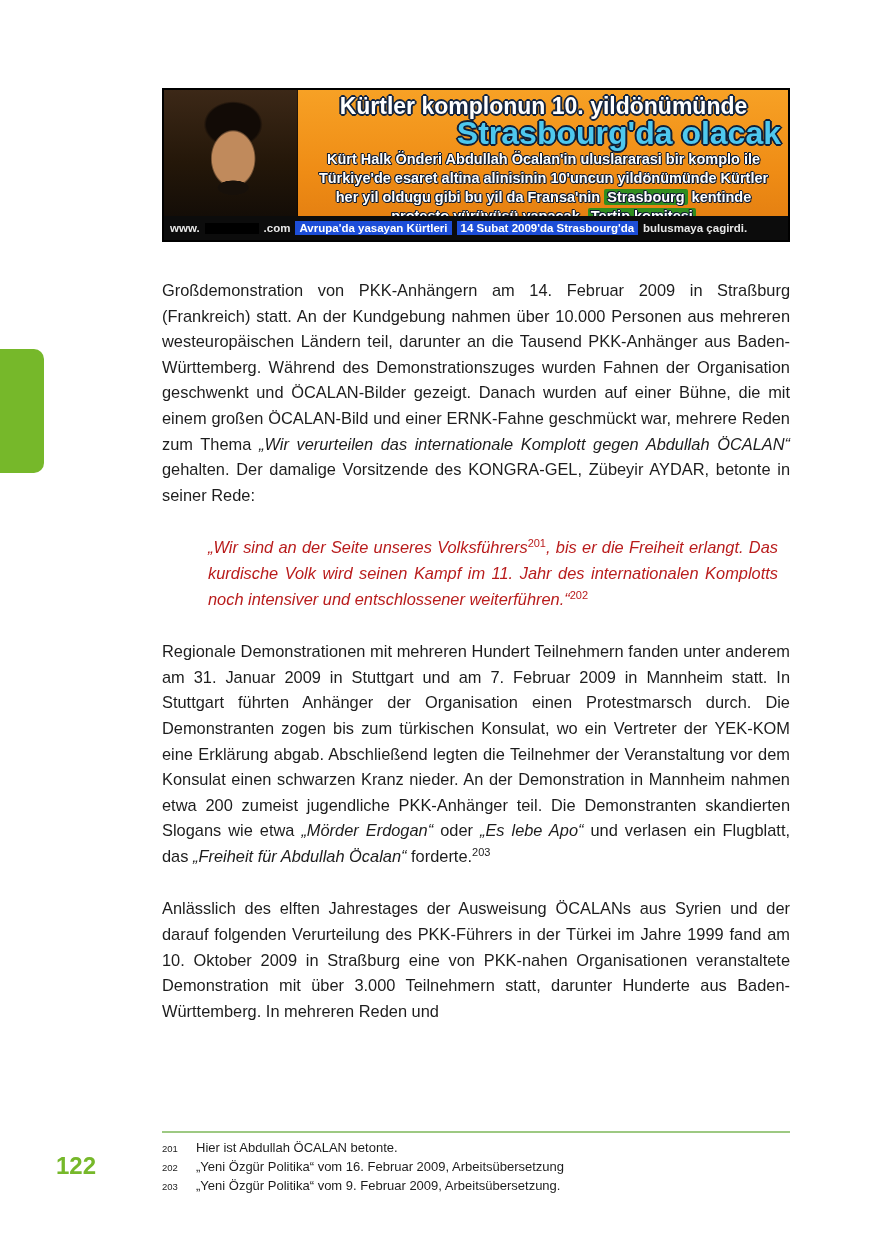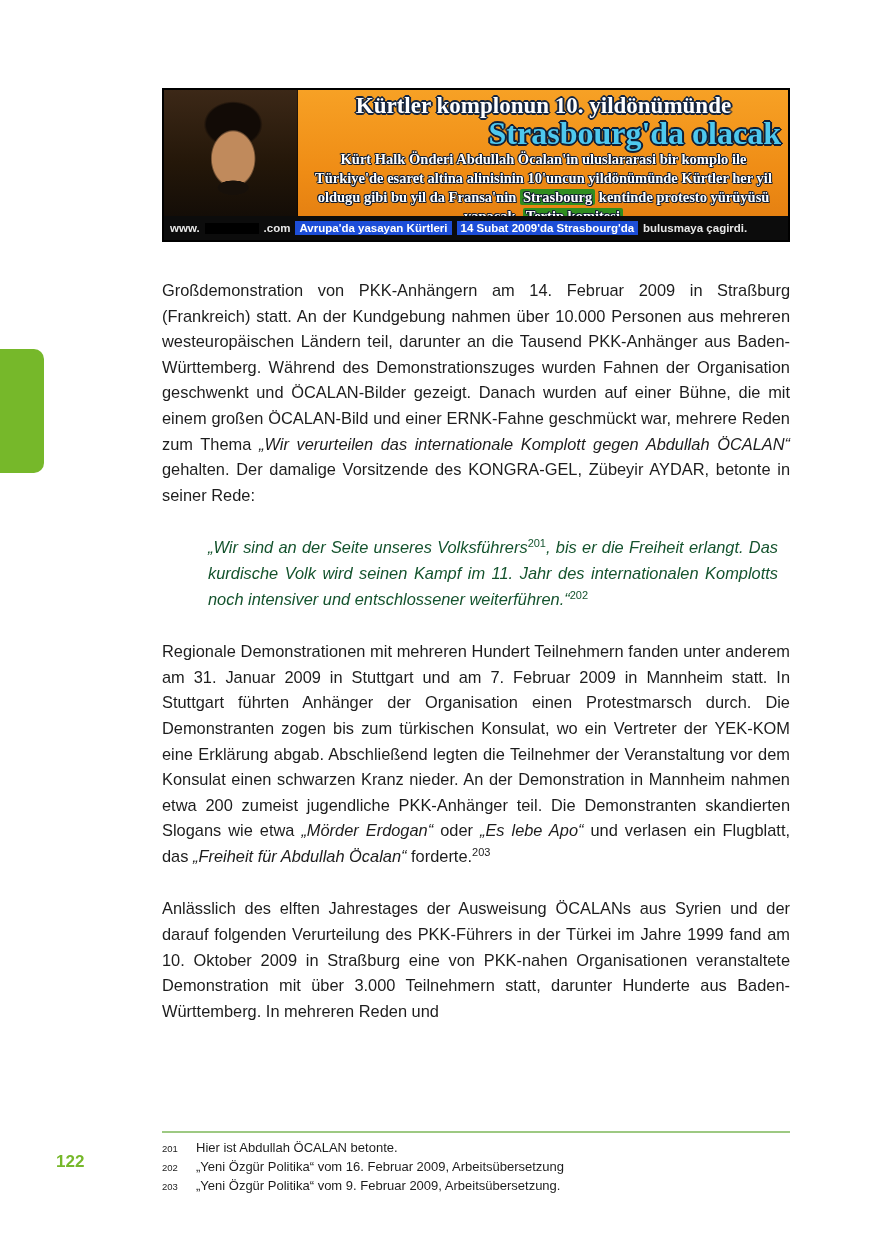--- a/index.html
+++ b/index.html
@@ -38,21 +38,20 @@
       radial-gradient(ellipse 26px 12px at 52% 74%, #17100a 58%, rgba(0,0,0,0) 62%),
       radial-gradient(ellipse 36px 46px at 52% 52%, #c08a5c 58%, rgba(0,0,0,0) 63%),
       radial-gradient(ellipse 46px 36px at 52% 26%, #120b06 58%, rgba(0,0,0,0) 64%),
       linear-gradient(180deg, #3c2817 0%, #241709 55%, #120c07 100%);
     border-right: 1px solid rgba(0,0,0,0.35);
   }
   .banner-textarea {
     position: absolute;
     left: 136px; right: 3px; top: 2px; bottom: 18px;
     padding: 1px 4px 16px 6px;
-    font-family: Liberation Serif, serif;
   }
   .b-title1 {
     text-align: center;
     font-size: 23px;
     font-weight: bold;
     color: #ffffff;
     letter-spacing: 0px;
     line-height: 26px;
     text-shadow: -2px 0 0 #15253f, 2px 0 0 #15253f, 0 -2px 0 #15253f, 0 2px 0 #15253f,
                  -1px -1px 0 #15253f, 1px 1px 0 #15253f, 1px -1px 0 #15253f, -1px 1px 0 #15253f;
@@ -114,21 +113,21 @@
     width: 628px;
     font-size: 16.4px;
     line-height: 25.6px;
     color: #1d1d1d;
     text-align: justify;
   }
   .content p { margin: 0 0 27px 0; }
   .content p.quote {
     padding-left: 46px;
     padding-right: 12px;
-    color: #14532d;
+    color: #b91c1c;
   }
   .i { font-style: italic; }
   sup { font-size: 11px; line-height: 0; }
 
   
   .footnote-rule {
     position: absolute;
     left: 162px; top: 1131px;
     width: 628px; height: 2px;
     background: #9dc982;
@@ -146,21 +145,21 @@
     width: 34px;
     flex: 0 0 34px;
     font-size: 9.5px;
     padding-top: 1px;
   }
   .fn-text { flex: 1; }
 
   .page-number {
     position: absolute;
     left: 56px; top: 1152px;
-    font-size: 17px;
+    font-size: 24px;
     font-weight: bold;
     color: #76b82a;
   }
 </style>
 </head>
 <body>
 
 <div class="page">
 
   <div class="side-tab"></div>

